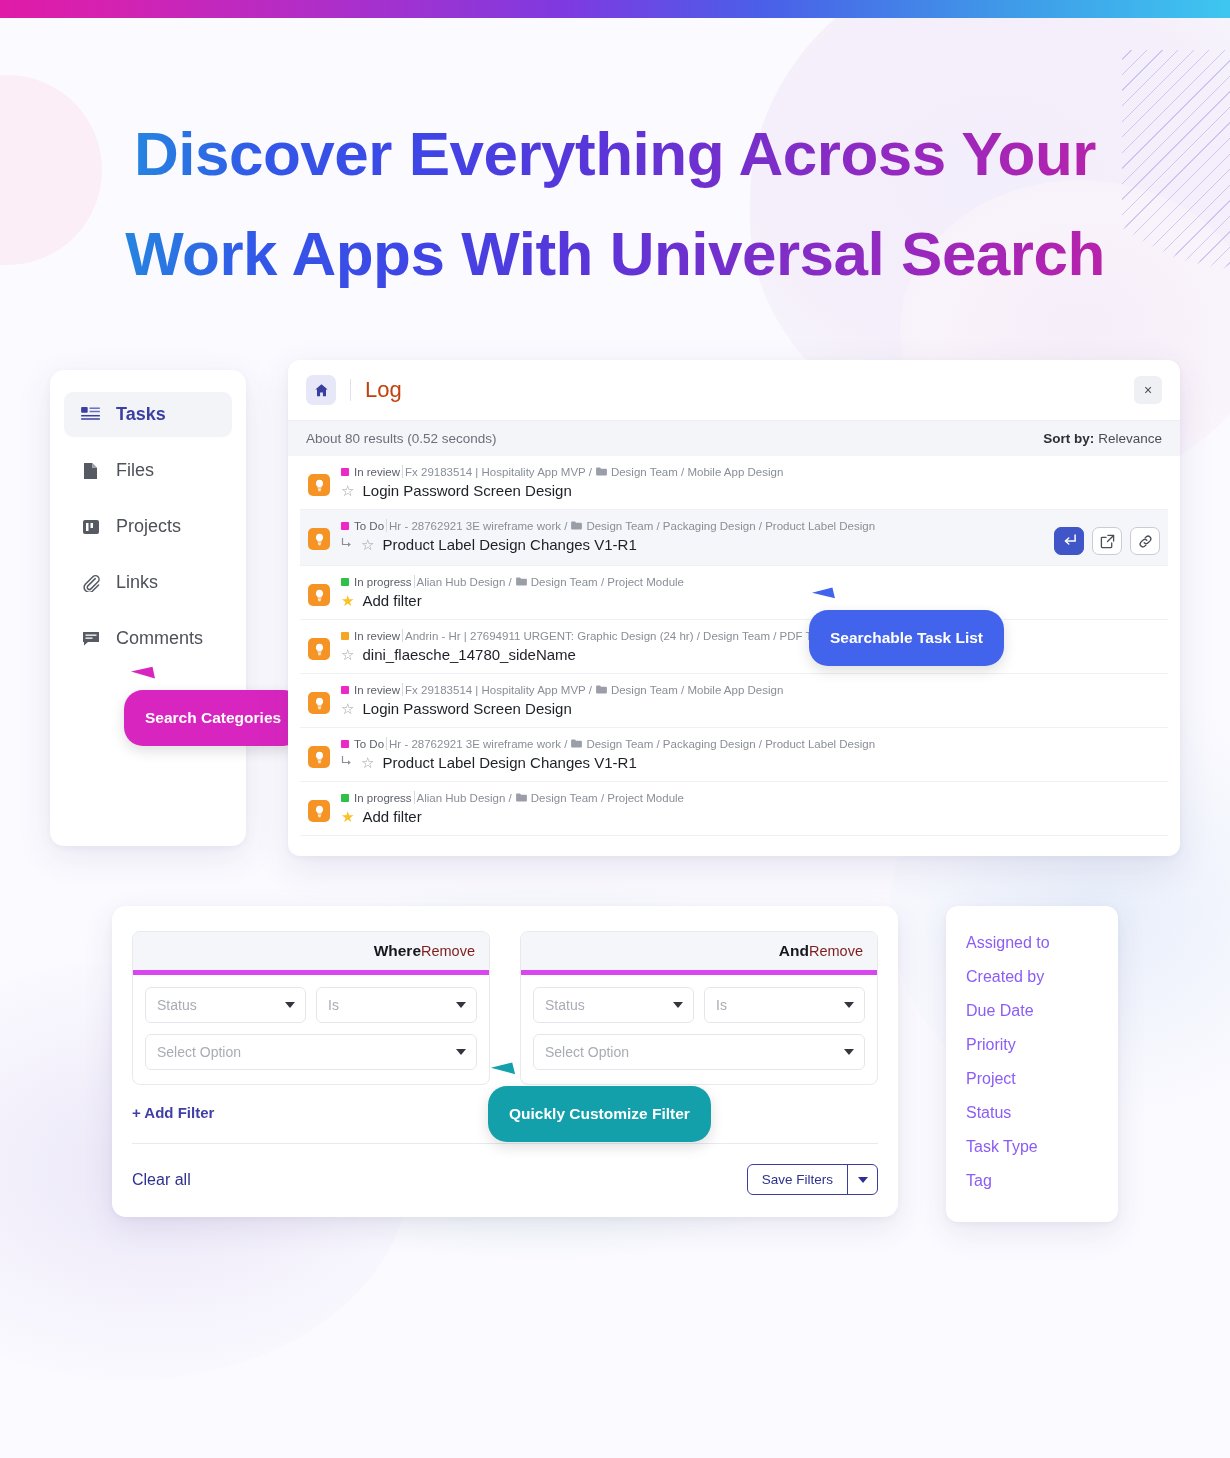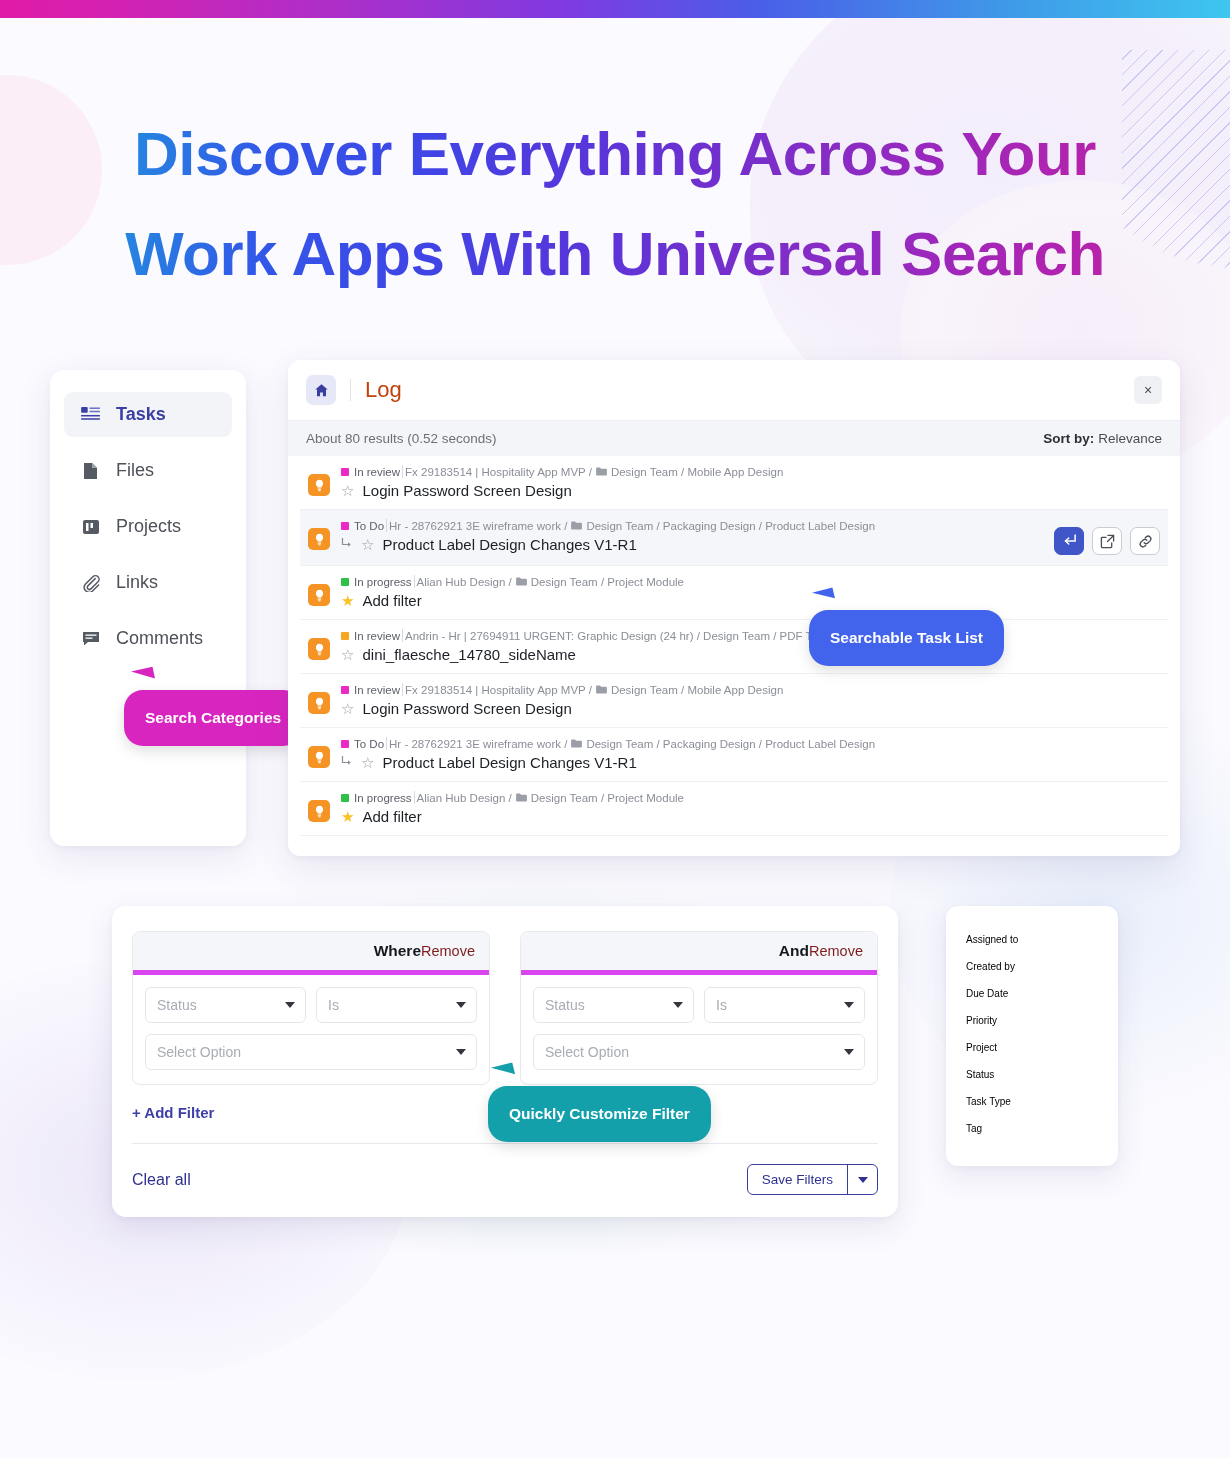--- a/index.html
+++ b/index.html
@@ -204,21 +204,21 @@
                  border-left: 1px solid #3a3f9e; cursor: pointer; }
   .savegrp .s2 .ar { width: 0; height: 0; border-left: 5px solid transparent; border-right: 5px solid transparent; border-top: 6px solid #2e3190; }
 
   .callout-teal { background: #13a0ab; left: 376px; top: 180px; z-index: 6; }
   .callout-teal .tri { left: 4px; top: -21px; border-width: 12px 0 0 22px; border-color: #13a0ab transparent transparent transparent; transform: rotate(-14deg); }
 
   .opts-card {
     width: 172px; background: #fff; border-radius: 12px; padding: 22px 0 22px 20px;
     box-shadow: 0 10px 30px rgba(70,60,120,.10), 0 2px 6px rgba(70,60,120,.05);
   }
-  .opt { font-size: 10px; color: #000000; padding: 6px 0 10px; cursor: pointer; }
+  .opt { font-size: 16px; color: #8b5cf6; padding: 6px 0 10px; cursor: pointer; }
 </style>
 </head>
 <body>
 
 <div class="bg-layer">
   <div class="blob-a"></div>
   <div class="blob-b"></div>
   <div class="blob-c"></div>
   <div class="hatch"></div>
   <div class="tint-mint"></div>

